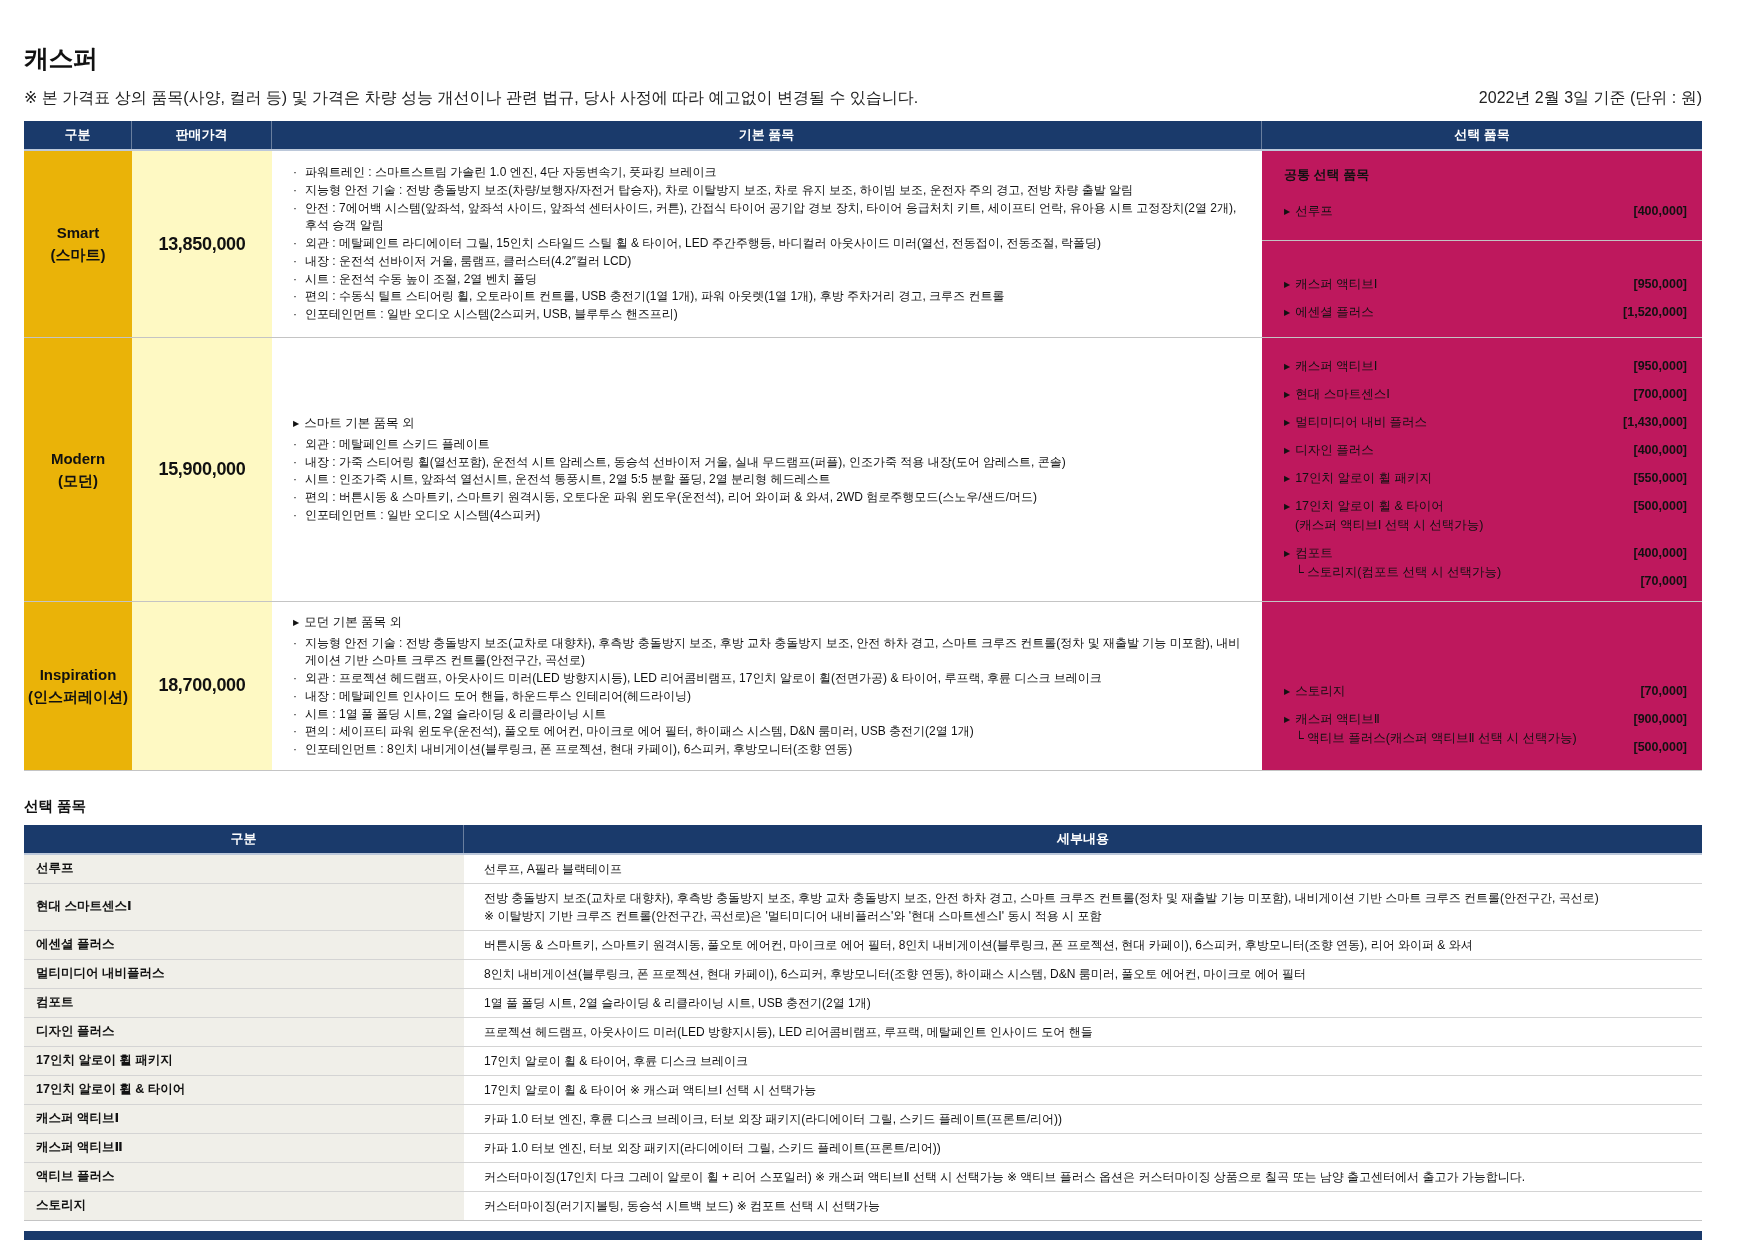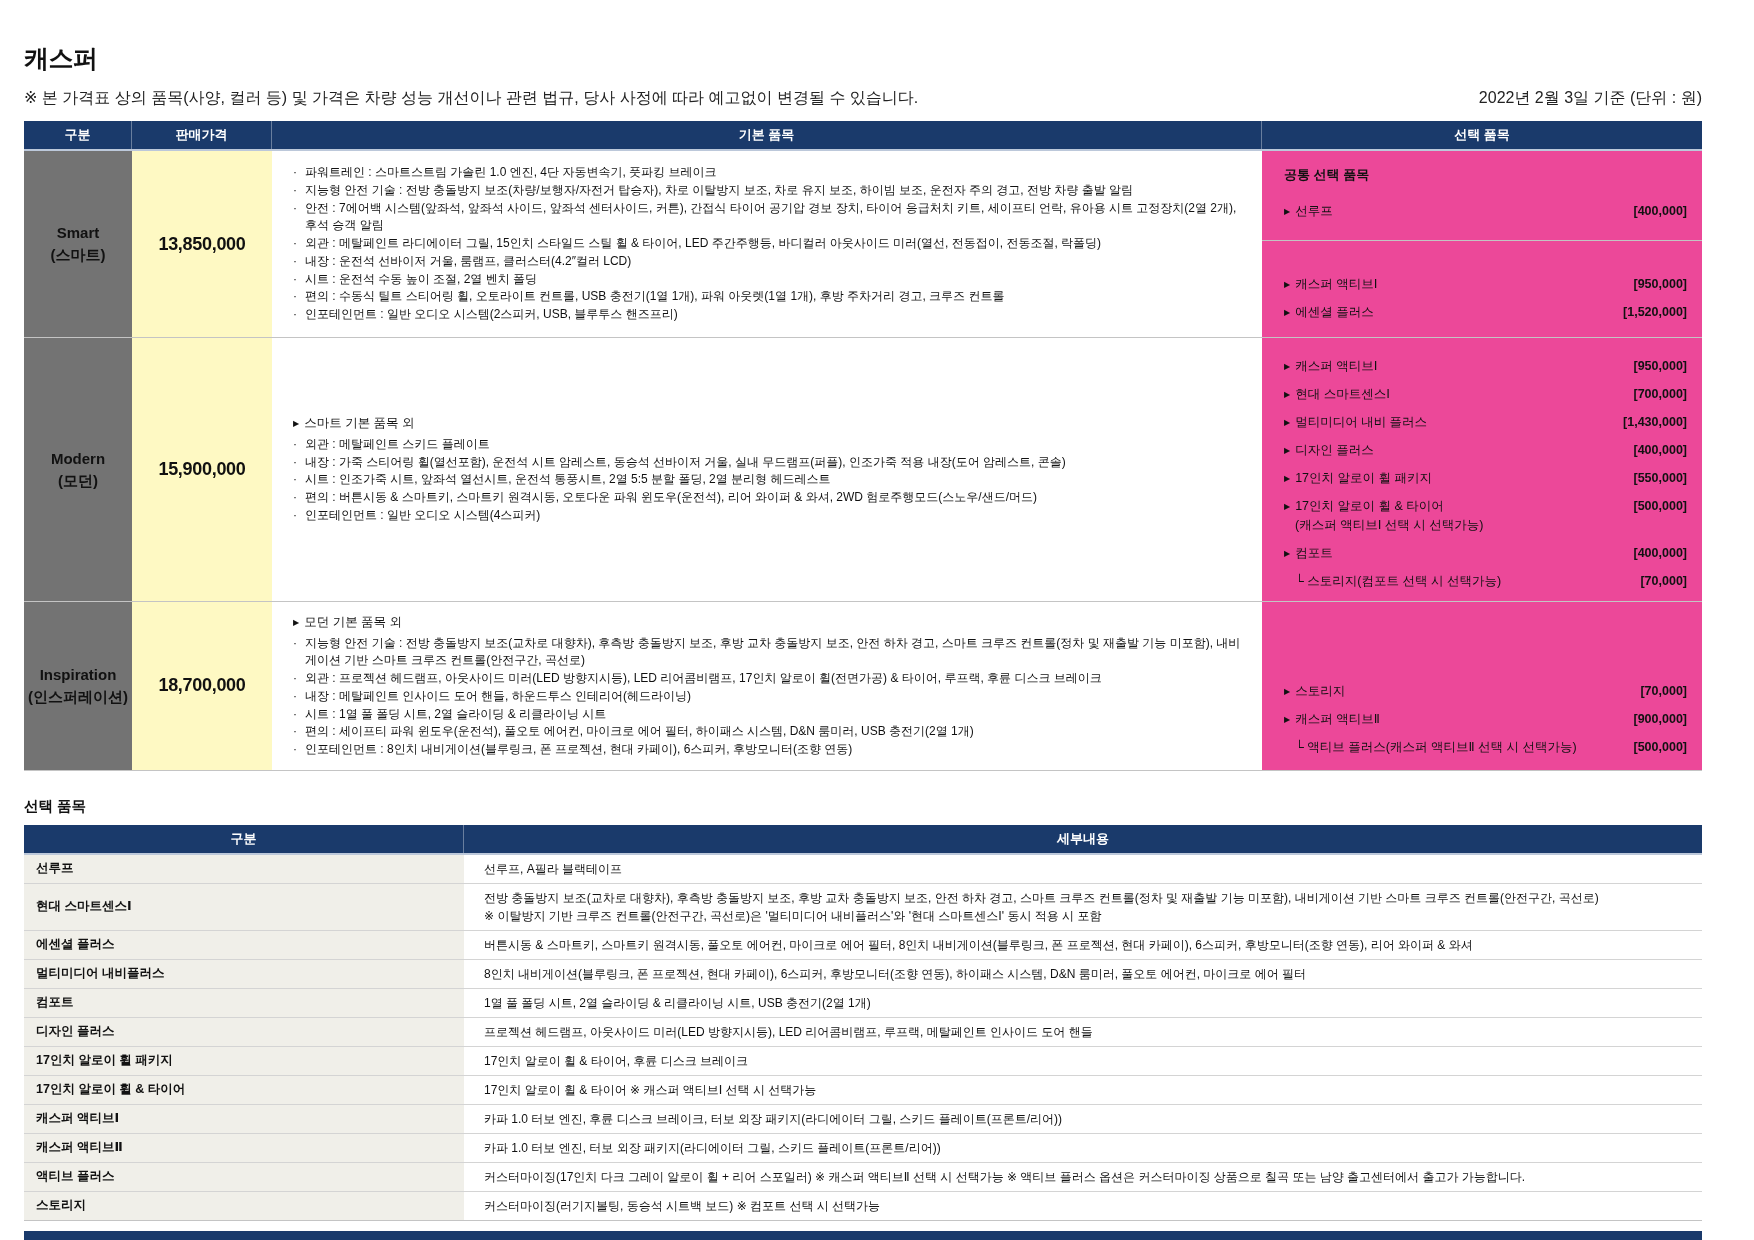--- a/index.html
+++ b/index.html
@@ -23,52 +23,52 @@
     font-size: 13px; font-weight: 700; text-align:center;
     border-bottom: 2px solid #bcc8da;
   }
   .mt-header > div { display:flex; align-items:center; justify-content:center; }
   .mt-header > div:not(:last-child) { border-right: 1px solid rgba(255,255,255,0.35); }
 
   .mt-row { display:grid; grid-template-columns: 108px 140px 1fr 440px; }
   .mt-row + .mt-row { border-top: 1px solid #c4c4c4; }
 
   .cell-trim {
-    background:#737373; display:flex; flex-direction:column;
+    background:#eab308; display:flex; flex-direction:column;
     justify-content:center; align-items:center; text-align:center;
     font-size: 15px; font-weight: 700; line-height: 1.45;
   }
   .cell-price {
     background:#fef9c3; display:flex; align-items:center; justify-content:center;
     font-size: 18px; font-weight: 700; letter-spacing: -0.3px;
   }
   .cell-base {
     background:#fff; padding: 11px 16px 11px 21px;
     display:flex; flex-direction:column; justify-content:center;
     font-size: 12px; line-height: 1.48;
   }
   .bi { display:flex; }
   .bi .dot { flex: 0 0 12px; }
   .bi .txt { flex: 1; }
   .bi b, .bi-head { font-weight: 400; }
   .bi-head { display:flex; align-items:baseline; margin-bottom: 3px; font-size: 12.5px; }
   .tri { font-size: 8px; margin-right: 5px; position:relative; top:-1px; }
 
-  .cell-opts { background:#ec4899; display:flex; flex-direction:column; font-size: 12.5px; }
+  .cell-opts { background:#be185d; display:flex; flex-direction:column; font-size: 12.5px; }
   .og { padding: 10px 15px 10px 22px; }
   .og-first  { flex: 0 0 90px; border-bottom: 1px solid #c3c3c3; padding-top: 15px; }
   .og-second { padding-top: 25px; }
   .og-center { flex:1; display:flex; flex-direction:column; justify-content:center; }
   .og-end    { flex:1; display:flex; flex-direction:column; justify-content:flex-end; padding-bottom: 13px; }
   .og-header { font-size: 13px; font-weight: 700; margin-bottom: 9px; }
   .opt-line { display:flex; justify-content:space-between; align-items:baseline; line-height: 1.52; }
   .opt-name { display:flex; align-items:baseline; }
   .opt-price { font-weight: 700; white-space:nowrap; margin-left: 8px; margin-top: 9px; }
   .opt-note { padding-left: 11px; line-height: 1.52; }
-  .opt-sub  { display:flex; justify-content:space-between; align-items:flex-end; padding-left: 11px; line-height: 1.52; gap: 36px; }
+  .opt-sub  { display:flex; justify-content:space-between; align-items:flex-start; padding-left: 11px; line-height: 1.52; gap: 36px; }
 
   
   .section-title { margin-top: 26px; font-size: 14.5px; font-weight: 700; }
   .opts-table { margin-top: 9px; border-bottom: 1px solid #c4c4c4; }
   .ot-header {
     display:grid; grid-template-columns: 440px 1fr;
     background:#1a3a6b; color:#fff; height: 30px;
     font-size: 13px; font-weight:700; text-align:center;
     border-bottom: 2px solid #bcc8da;
   }

